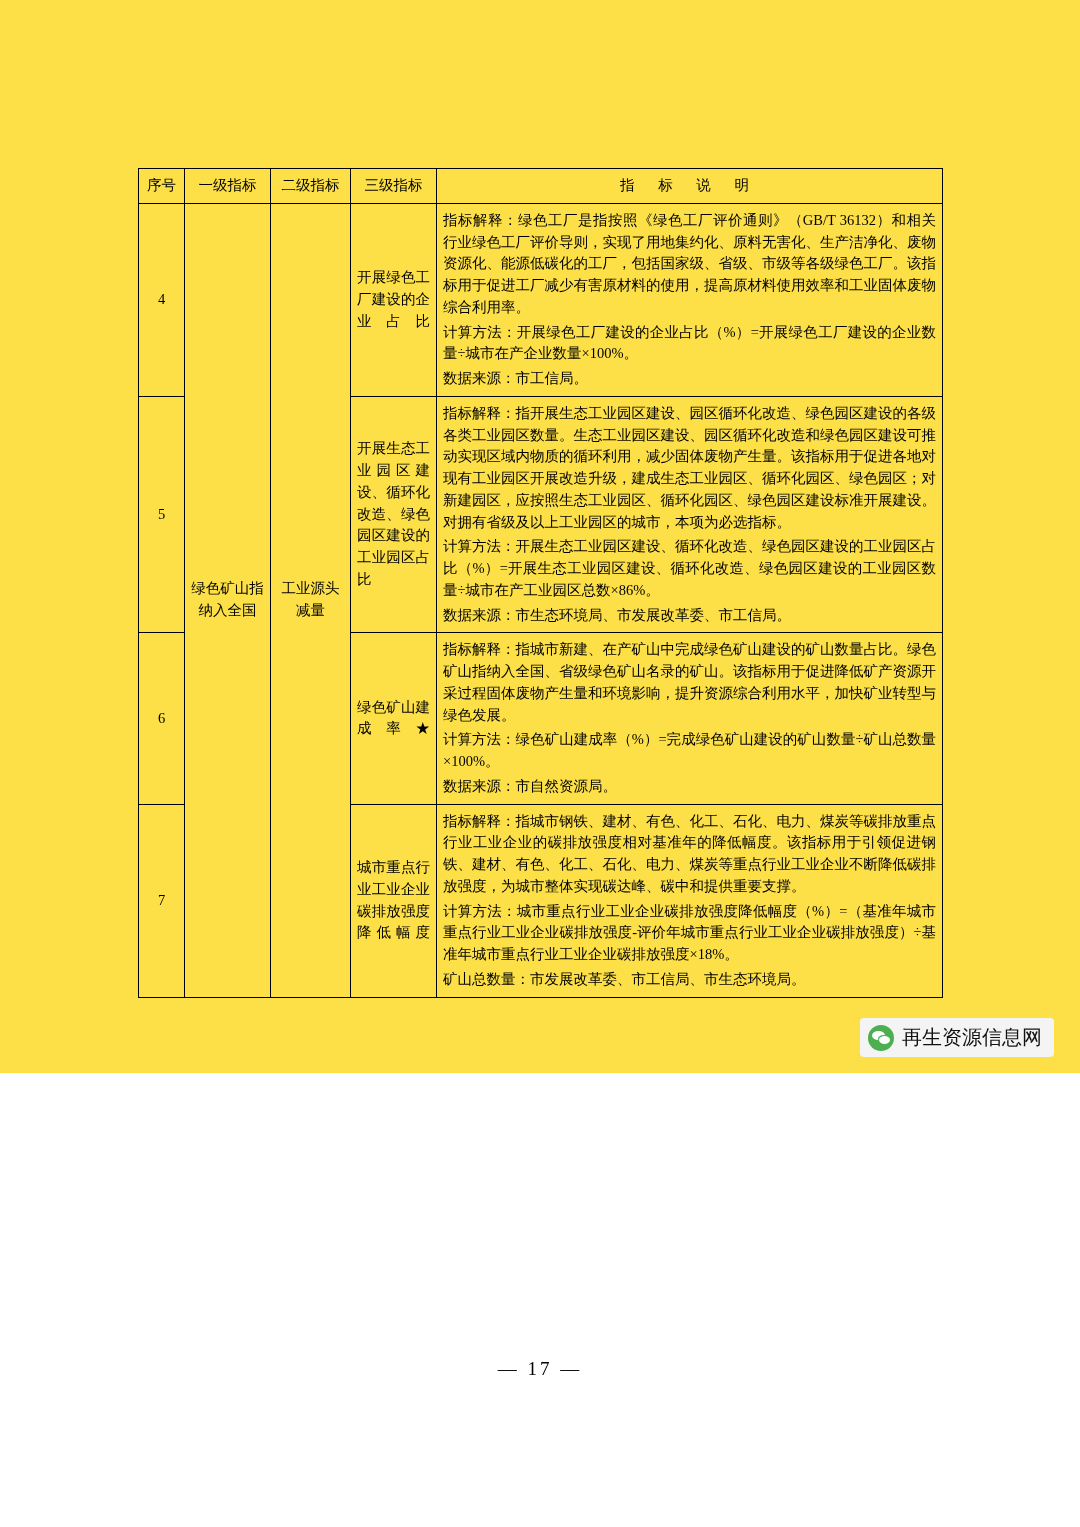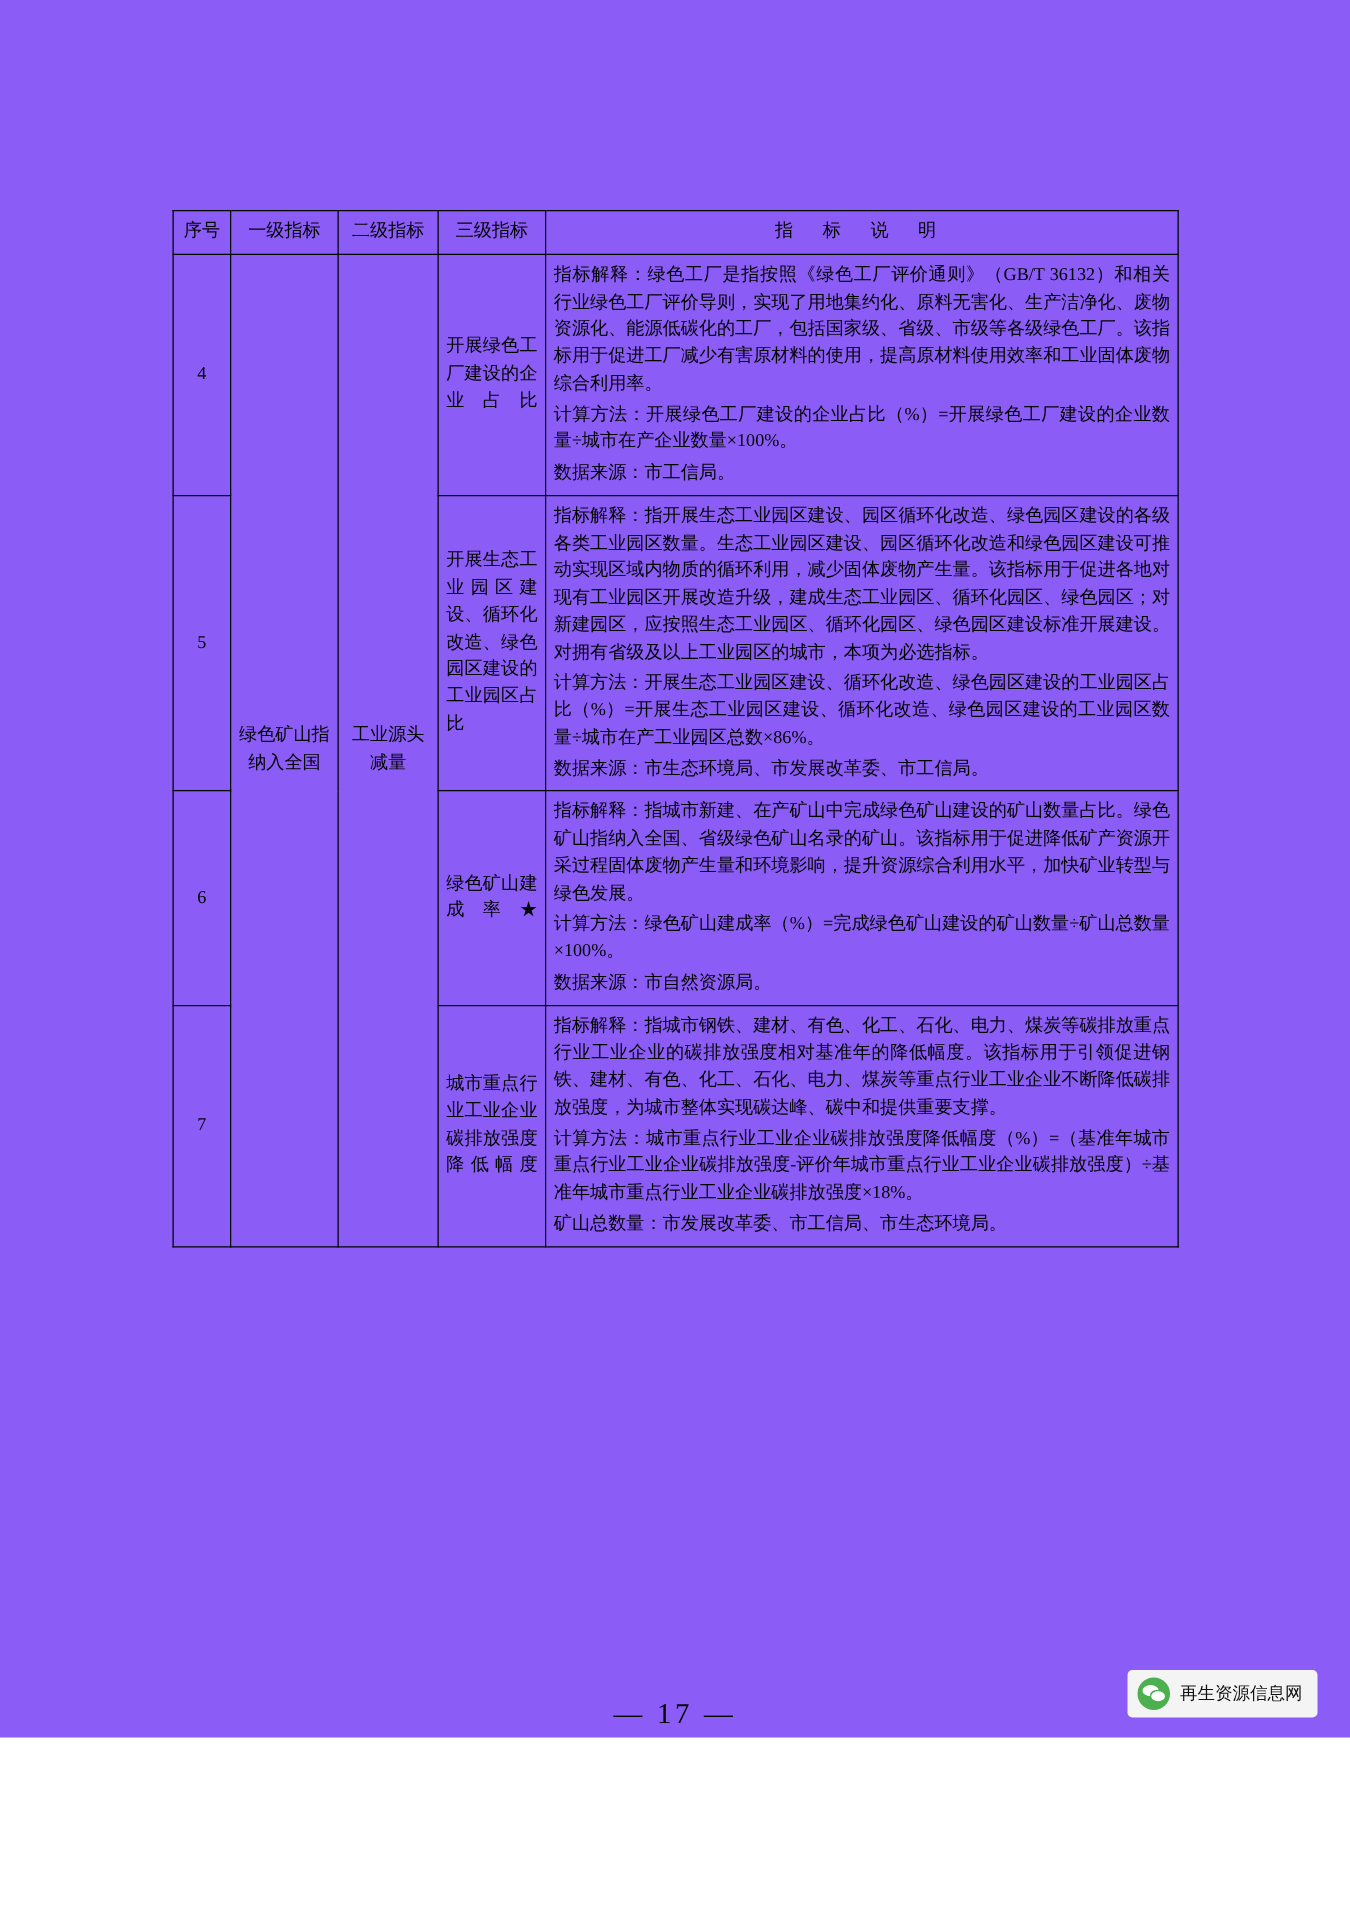--- a/index.html
+++ b/index.html
@@ -11,22 +11,22 @@
     width: 1080px;
     height: 1527px;
     position: relative;
     font-family: "Liberation Serif", serif;
     color: #000;
   }
   .page {
     position: absolute;
     left: 0; top: 0;
     width: 1080px;
-    height: 1390px;
-    background: #8b5cf6;
+    height: 1073px;
+    background: #fde047;
   }
   table.indicator-table {
     position: absolute;
     left: 138px;
     top: 168px;
     width: 804px;
     border-collapse: collapse;
     table-layout: fixed;
   }
   table.indicator-table td, table.indicator-table th {
@@ -82,21 +82,21 @@
   }
   .desc-p { margin: 0; text-indent: 0; }
   .desc-p + .desc-p { margin-top: 3px; }
 
   .page-number {
     position: absolute;
     left: 0;
     top: 1358px;
     width: 1080px;
     text-align: center;
-    font-size: 23px;
+    font-size: 19px;
     letter-spacing: 3px;
   }
   .footer-badge {
     position: absolute;
     right: 26px;
     bottom: 16px;
     display: flex;
     align-items: center;
     gap: 8px;
     background: #f4f4f4;
@@ -122,21 +122,21 @@
   .wechat-icon:after {
     content: "";
     position: absolute;
     width: 11px; height: 8px;
     background: #fff;
     border-radius: 50%;
     left: 11px; top: 11px;
     box-shadow: -1px -1px 0 0 #4caf50;
   }
   .footer-text {
-    font-size: 14px;
+    font-size: 20px;
     color: #111;
     font-family: Liberation Mono, monospace;
   }
 </style>
 </head>
 <body>
 
 <div class="page">
 
   <table class="indicator-table">

